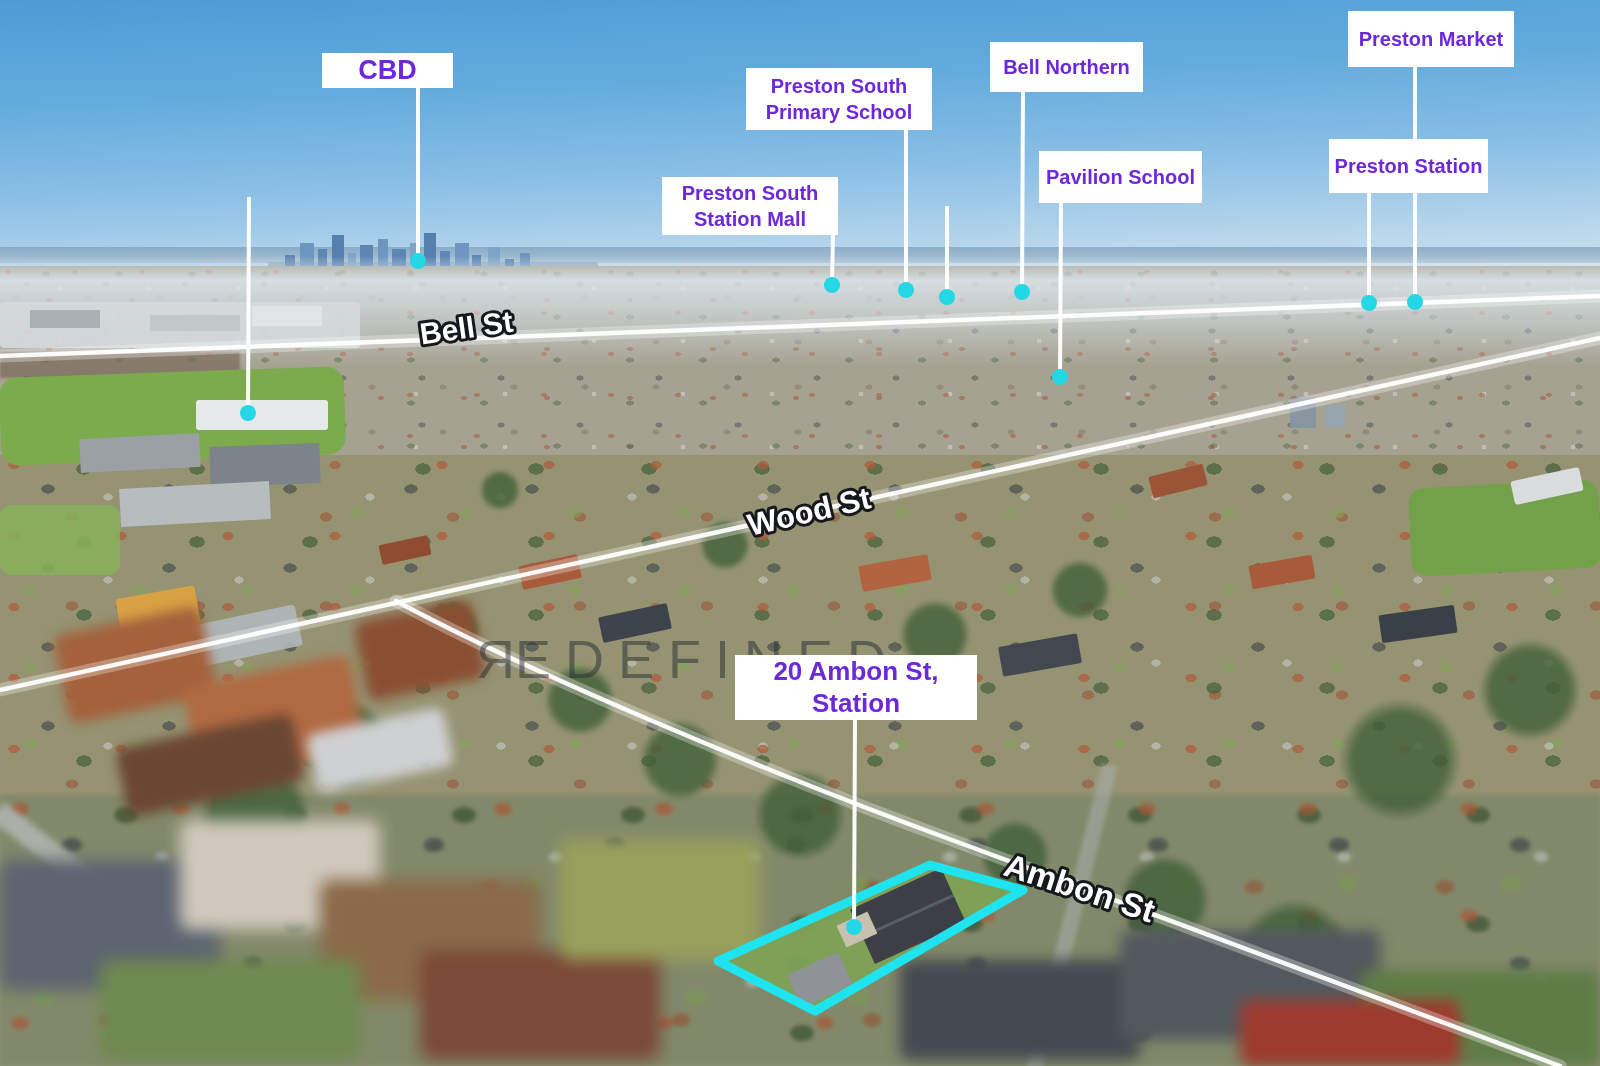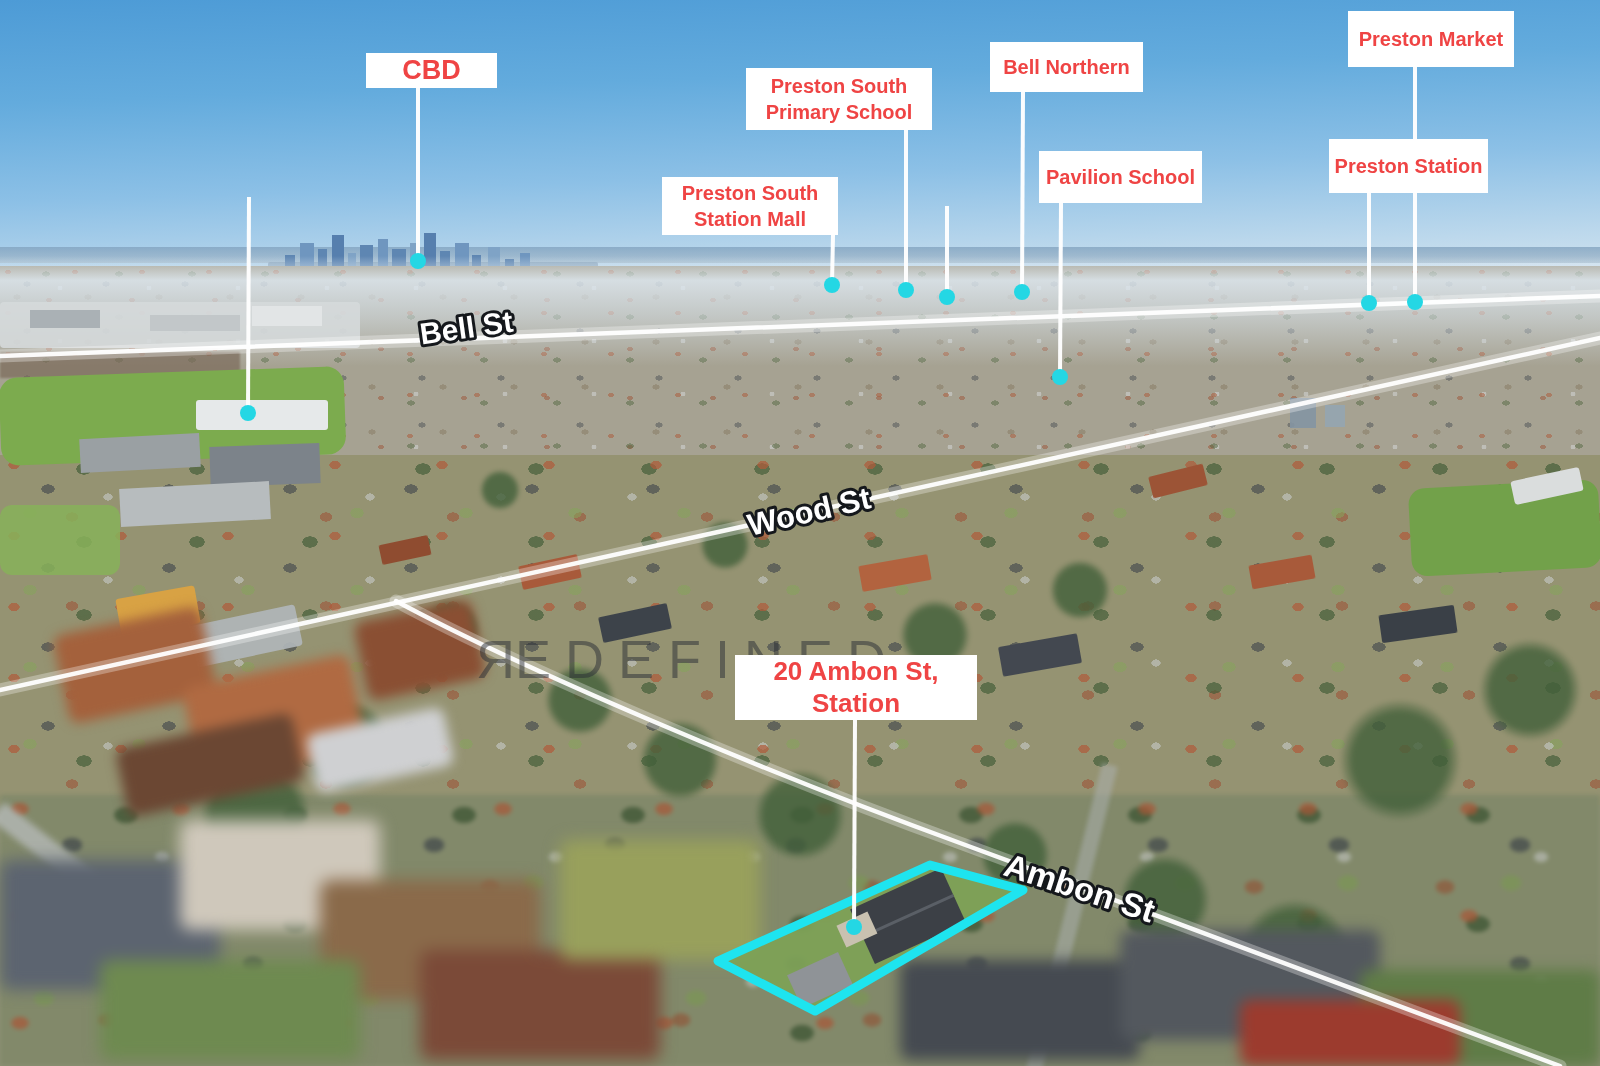--- a/index.html
+++ b/index.html
@@ -74,25 +74,25 @@
   
   .overlay{left:0;top:0;width:1600px;height:1066px;z-index:5;}
 
   
   .watermark{left:462px;top:628px;z-index:6;font-size:54px;letter-spacing:14px;
              color:rgba(40,44,52,.5);white-space:nowrap;}
   .watermark .flip{position:static;display:inline-block;transform:scaleX(-1);}
   .watermark .rest{position:static;}
 
   
-  .lbl{background:#fff;color:#ef4444;font-weight:bold;z-index:7;
+  .lbl{background:#fff;color:#6d28d9;font-weight:bold;z-index:7;
        display:flex;flex-direction:column;align-items:center;justify-content:center;
        text-align:center;line-height:1.3;}
   .lbl span{position:static;display:block;white-space:nowrap;}
-  .lbl-cbd{left:322px;top:53px;width:131px;height:35px;font-size:27px;margin-left:44px;}
+  .lbl-cbd{left:322px;top:53px;width:131px;height:35px;font-size:27px;}
   .lbl-college{left:76px;top:127px;width:271px;height:70px;font-size:21px;}
   .lbl-primary{left:746px;top:68px;width:186px;height:62px;font-size:20px;}
   .lbl-mall{left:662px;top:177px;width:176px;height:58px;font-size:20px;}
   .lbl-parade{left:846px;top:158px;width:171px;height:48px;font-size:20px;}
   .lbl-bellstn{left:990px;top:42px;width:153px;height:50px;font-size:20px;}
   .lbl-pavilion{left:1039px;top:151px;width:163px;height:52px;font-size:20px;}
   .lbl-market{left:1348px;top:11px;width:166px;height:56px;font-size:20px;}
   .lbl-station{left:1329px;top:139px;width:159px;height:54px;font-size:20px;}
   .lbl-property{left:735px;top:655px;width:242px;height:65px;font-size:26px;line-height:1.2;}
 </style>

